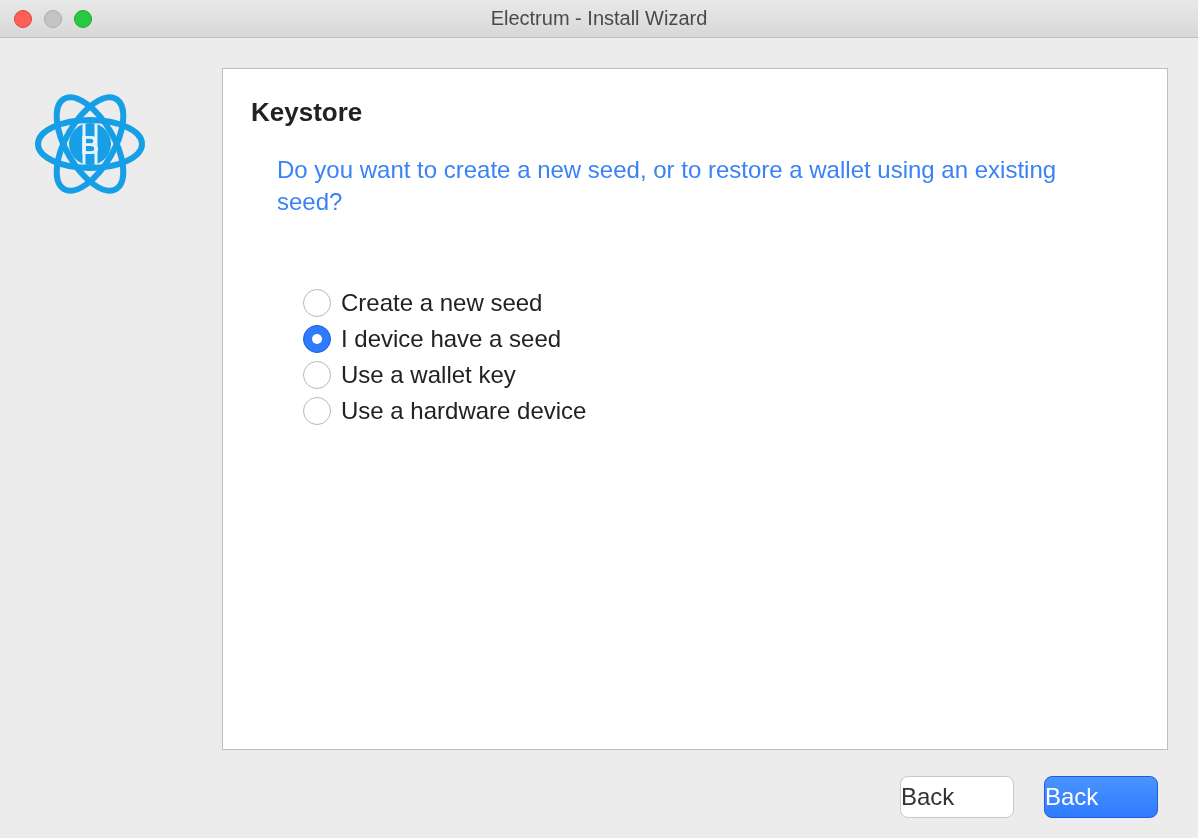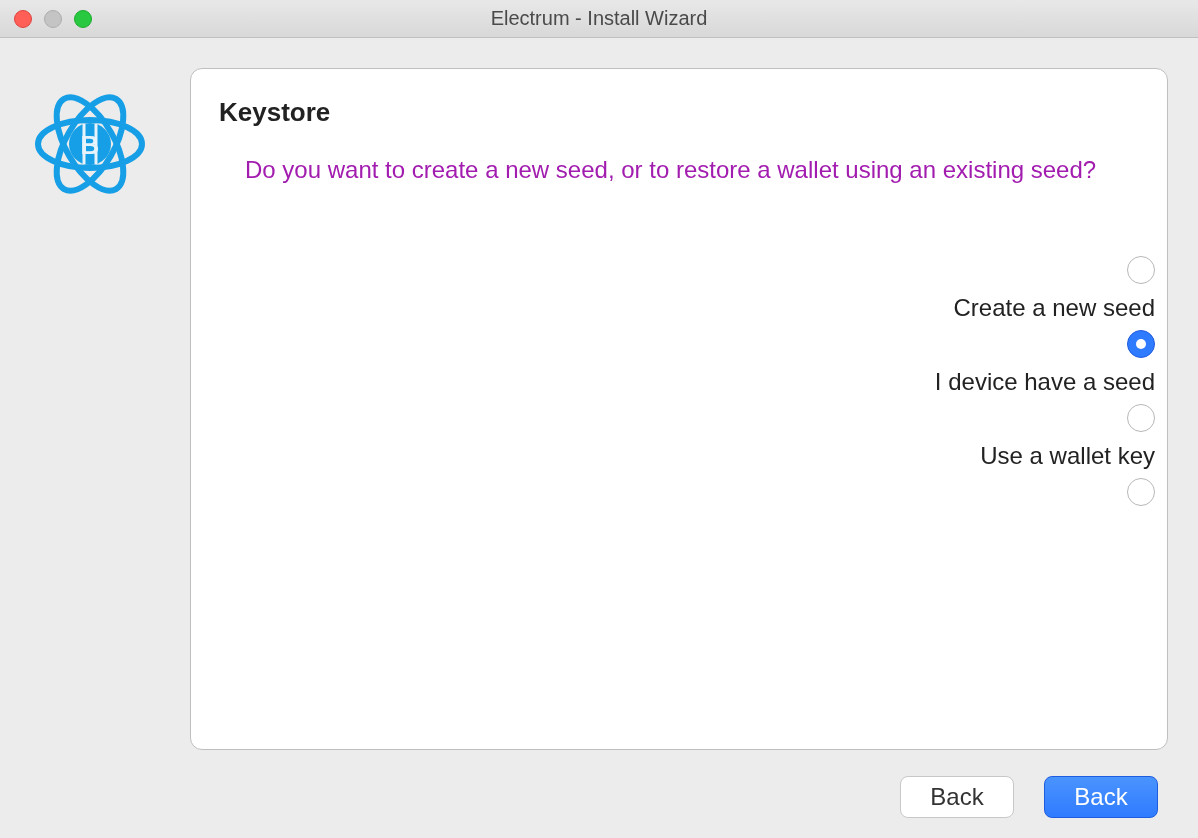--- a/index.html
+++ b/index.html
@@ -58,48 +58,48 @@
     }
     .icon-col {
       width: 134px;
       flex-shrink: 0;
       padding-top: 16px;
     }
     .content-panel {
       flex: 1;
       background: #ffffff;
       border: 1px solid #bfbfbf;
-      border-radius: 12px;
-      padding: 28px 12px 28px 28px;
+      border-radius: 0;
+      padding: 28px 40px 28px 28px;
+      margin-left: 32px;
     }
     .heading {
       font-size: 26px;
       font-weight: 700;
       color: #222;
       margin-bottom: 26px;
     }
     .question {
       font-size: 24px;
-      color: #a21caf;
+      color: #3b82f6;
       line-height: 1.35;
       margin-left: 26px;
       margin-bottom: 70px;
     }
     .options {
       margin-left: 52px;
       display: flex;
       flex-direction: column;
       gap: 8px;
     }
     .option {
       display: flex;
-      align-items: flex-end;
+      align-items: center;
       gap: 10px;
       cursor: pointer;
-      flex-direction: column;
     }
     .radio {
       width: 28px;
       height: 28px;
       border-radius: 50%;
       border: 1px solid #b8b8b8;
       background: #fff;
       display: inline-flex;
       align-items: center;
       justify-content: center;
@@ -128,21 +128,20 @@
       padding-right: 10px;
     }
     .btn {
       min-width: 114px;
       height: 42px;
       border-radius: 8px;
       font-size: 24px;
       font-weight: 400;
       display: inline-flex;
       align-items: center;
-      justify-content: center;
       cursor: pointer;
     }
     .btn-back {
       background: #ffffff;
       border: 1px solid #c8c8c8;
       color: #333;
     }
     .btn-next {
       background: linear-gradient(to bottom, #4a94ff, #2f7bff);
       border: 1px solid #1e5de0;
@@ -196,20 +195,21 @@
         <div class="option">
           <span class="radio checked"></span>
           <span class="option-label">I device have a seed</span>
         </div>
         <div class="option">
           <span class="radio"></span>
           <span class="option-label">Use a wallet key</span>
         </div>
         <div class="option">
           <span class="radio"></span>
+          <span class="option-label">Use a hardware device</span>
         </div>
       </div>
     </div>
   </div>
 
   <div class="button-row">
     <div class="btn btn-back">
       <span>Back</span>
     </div>
     <div class="btn btn-next">

